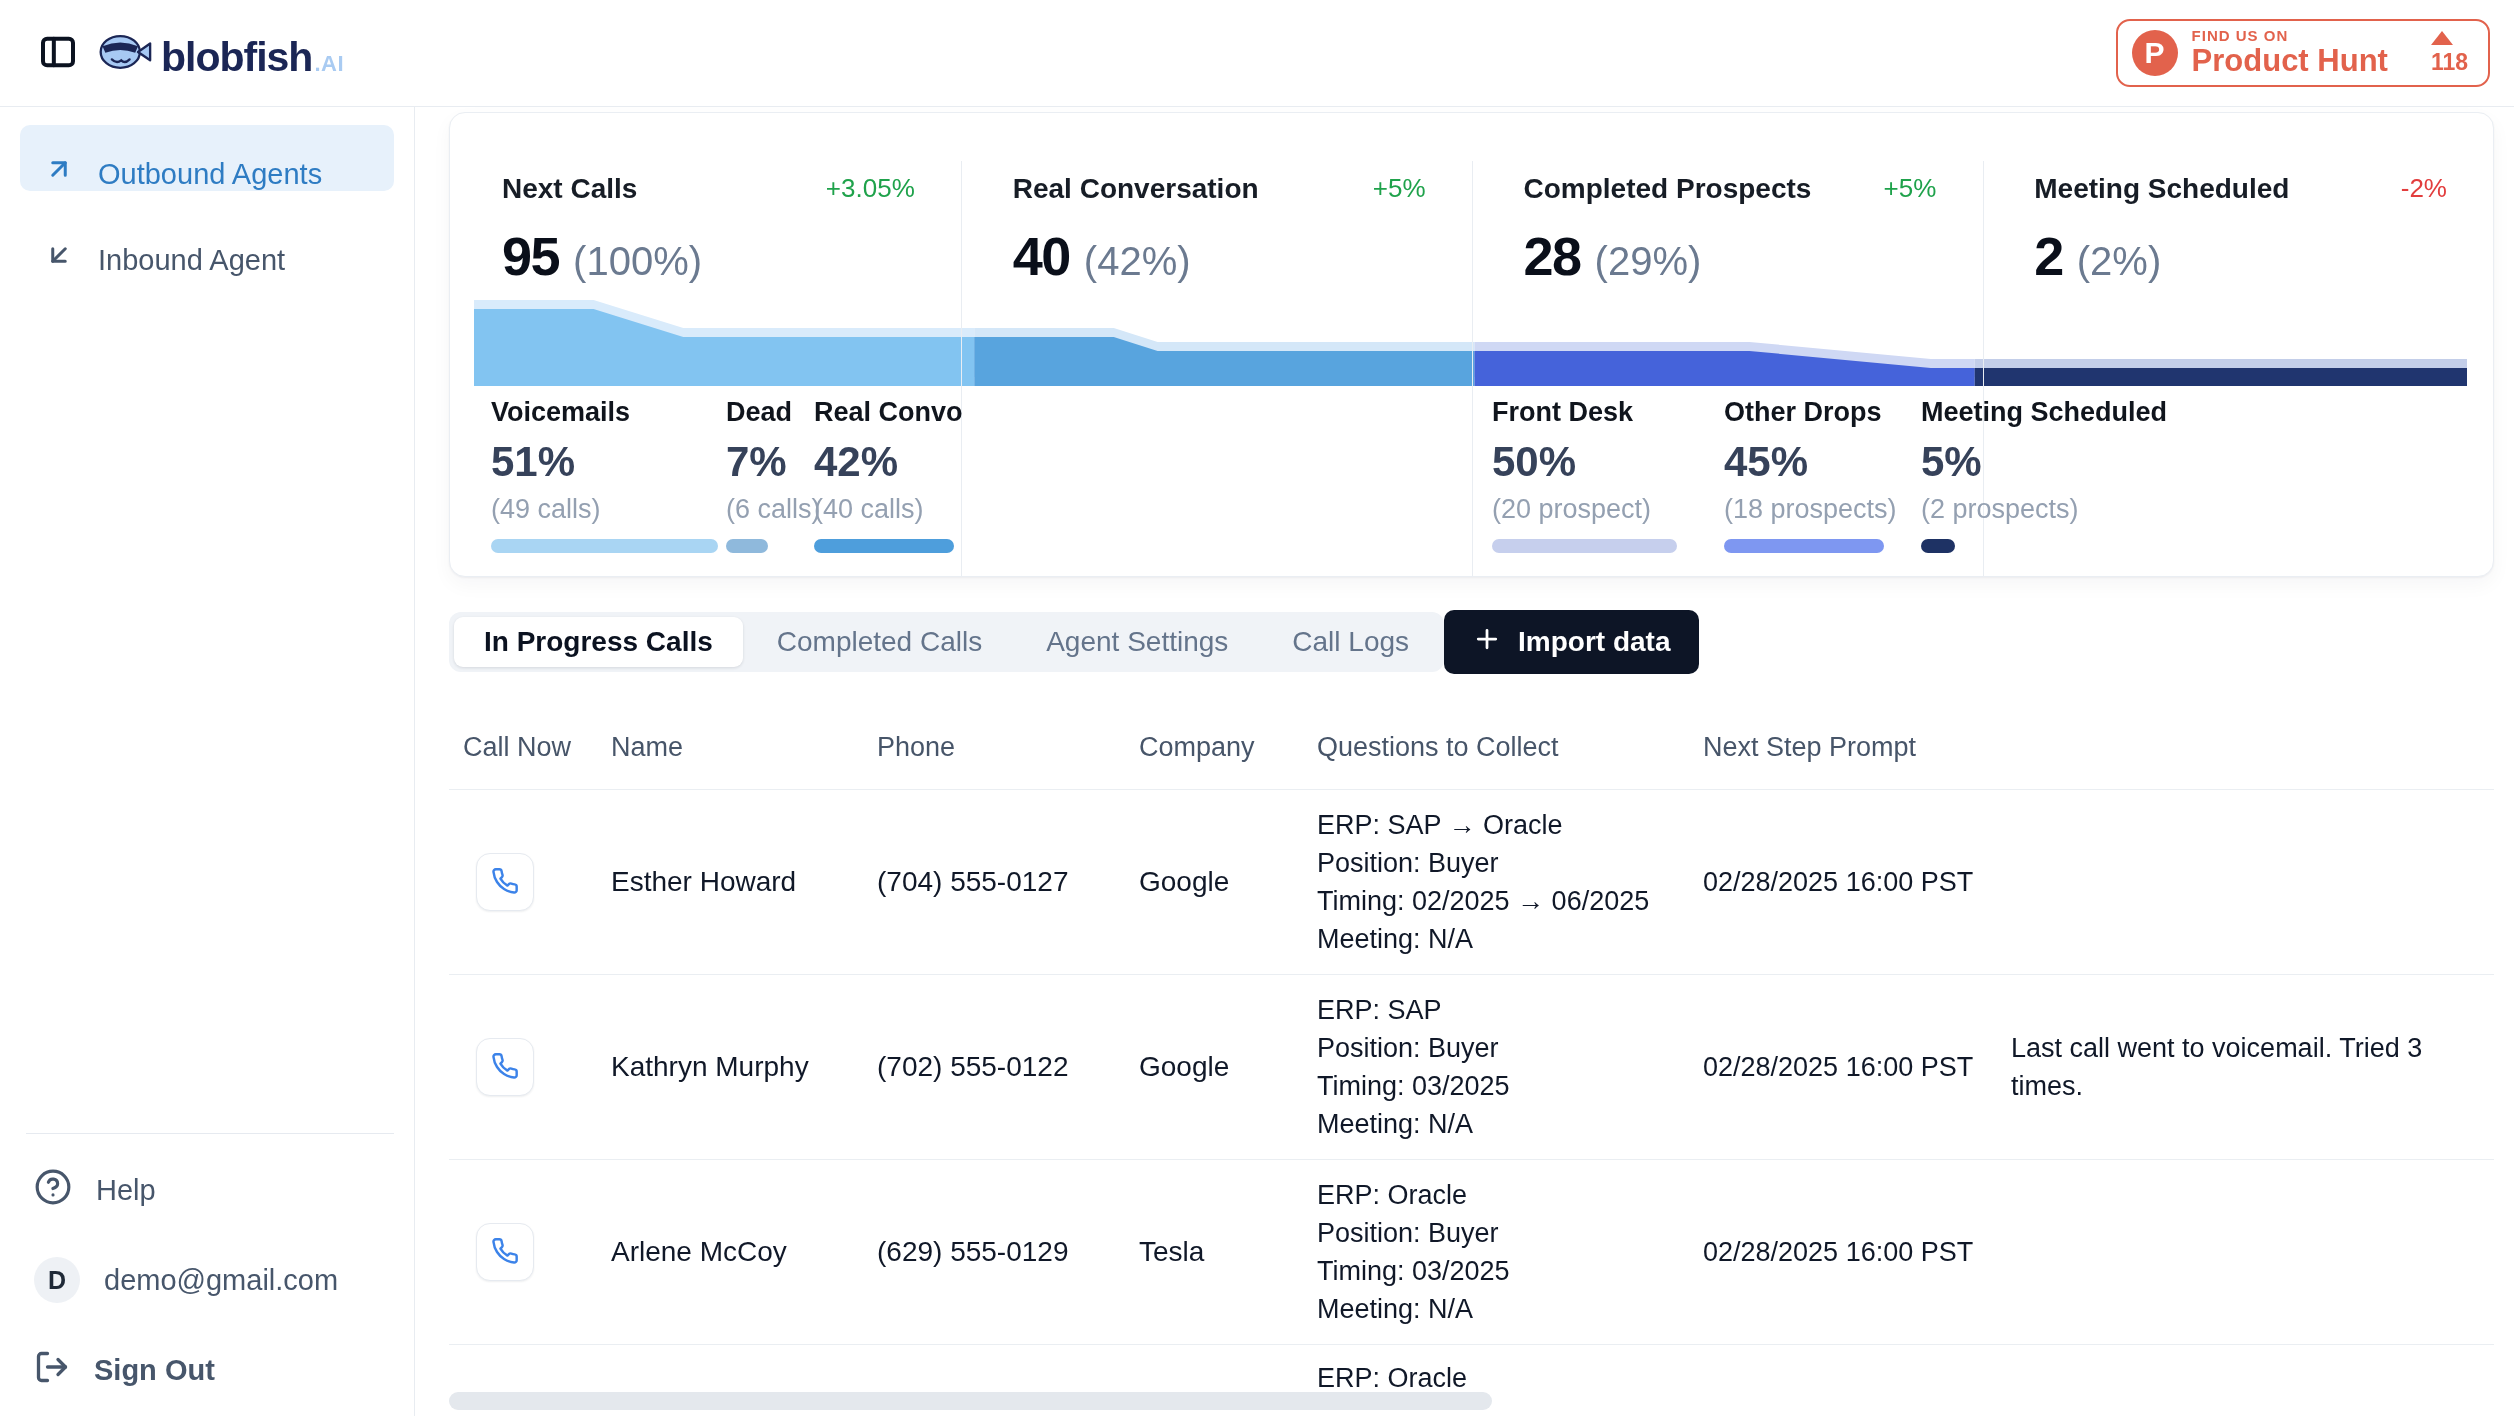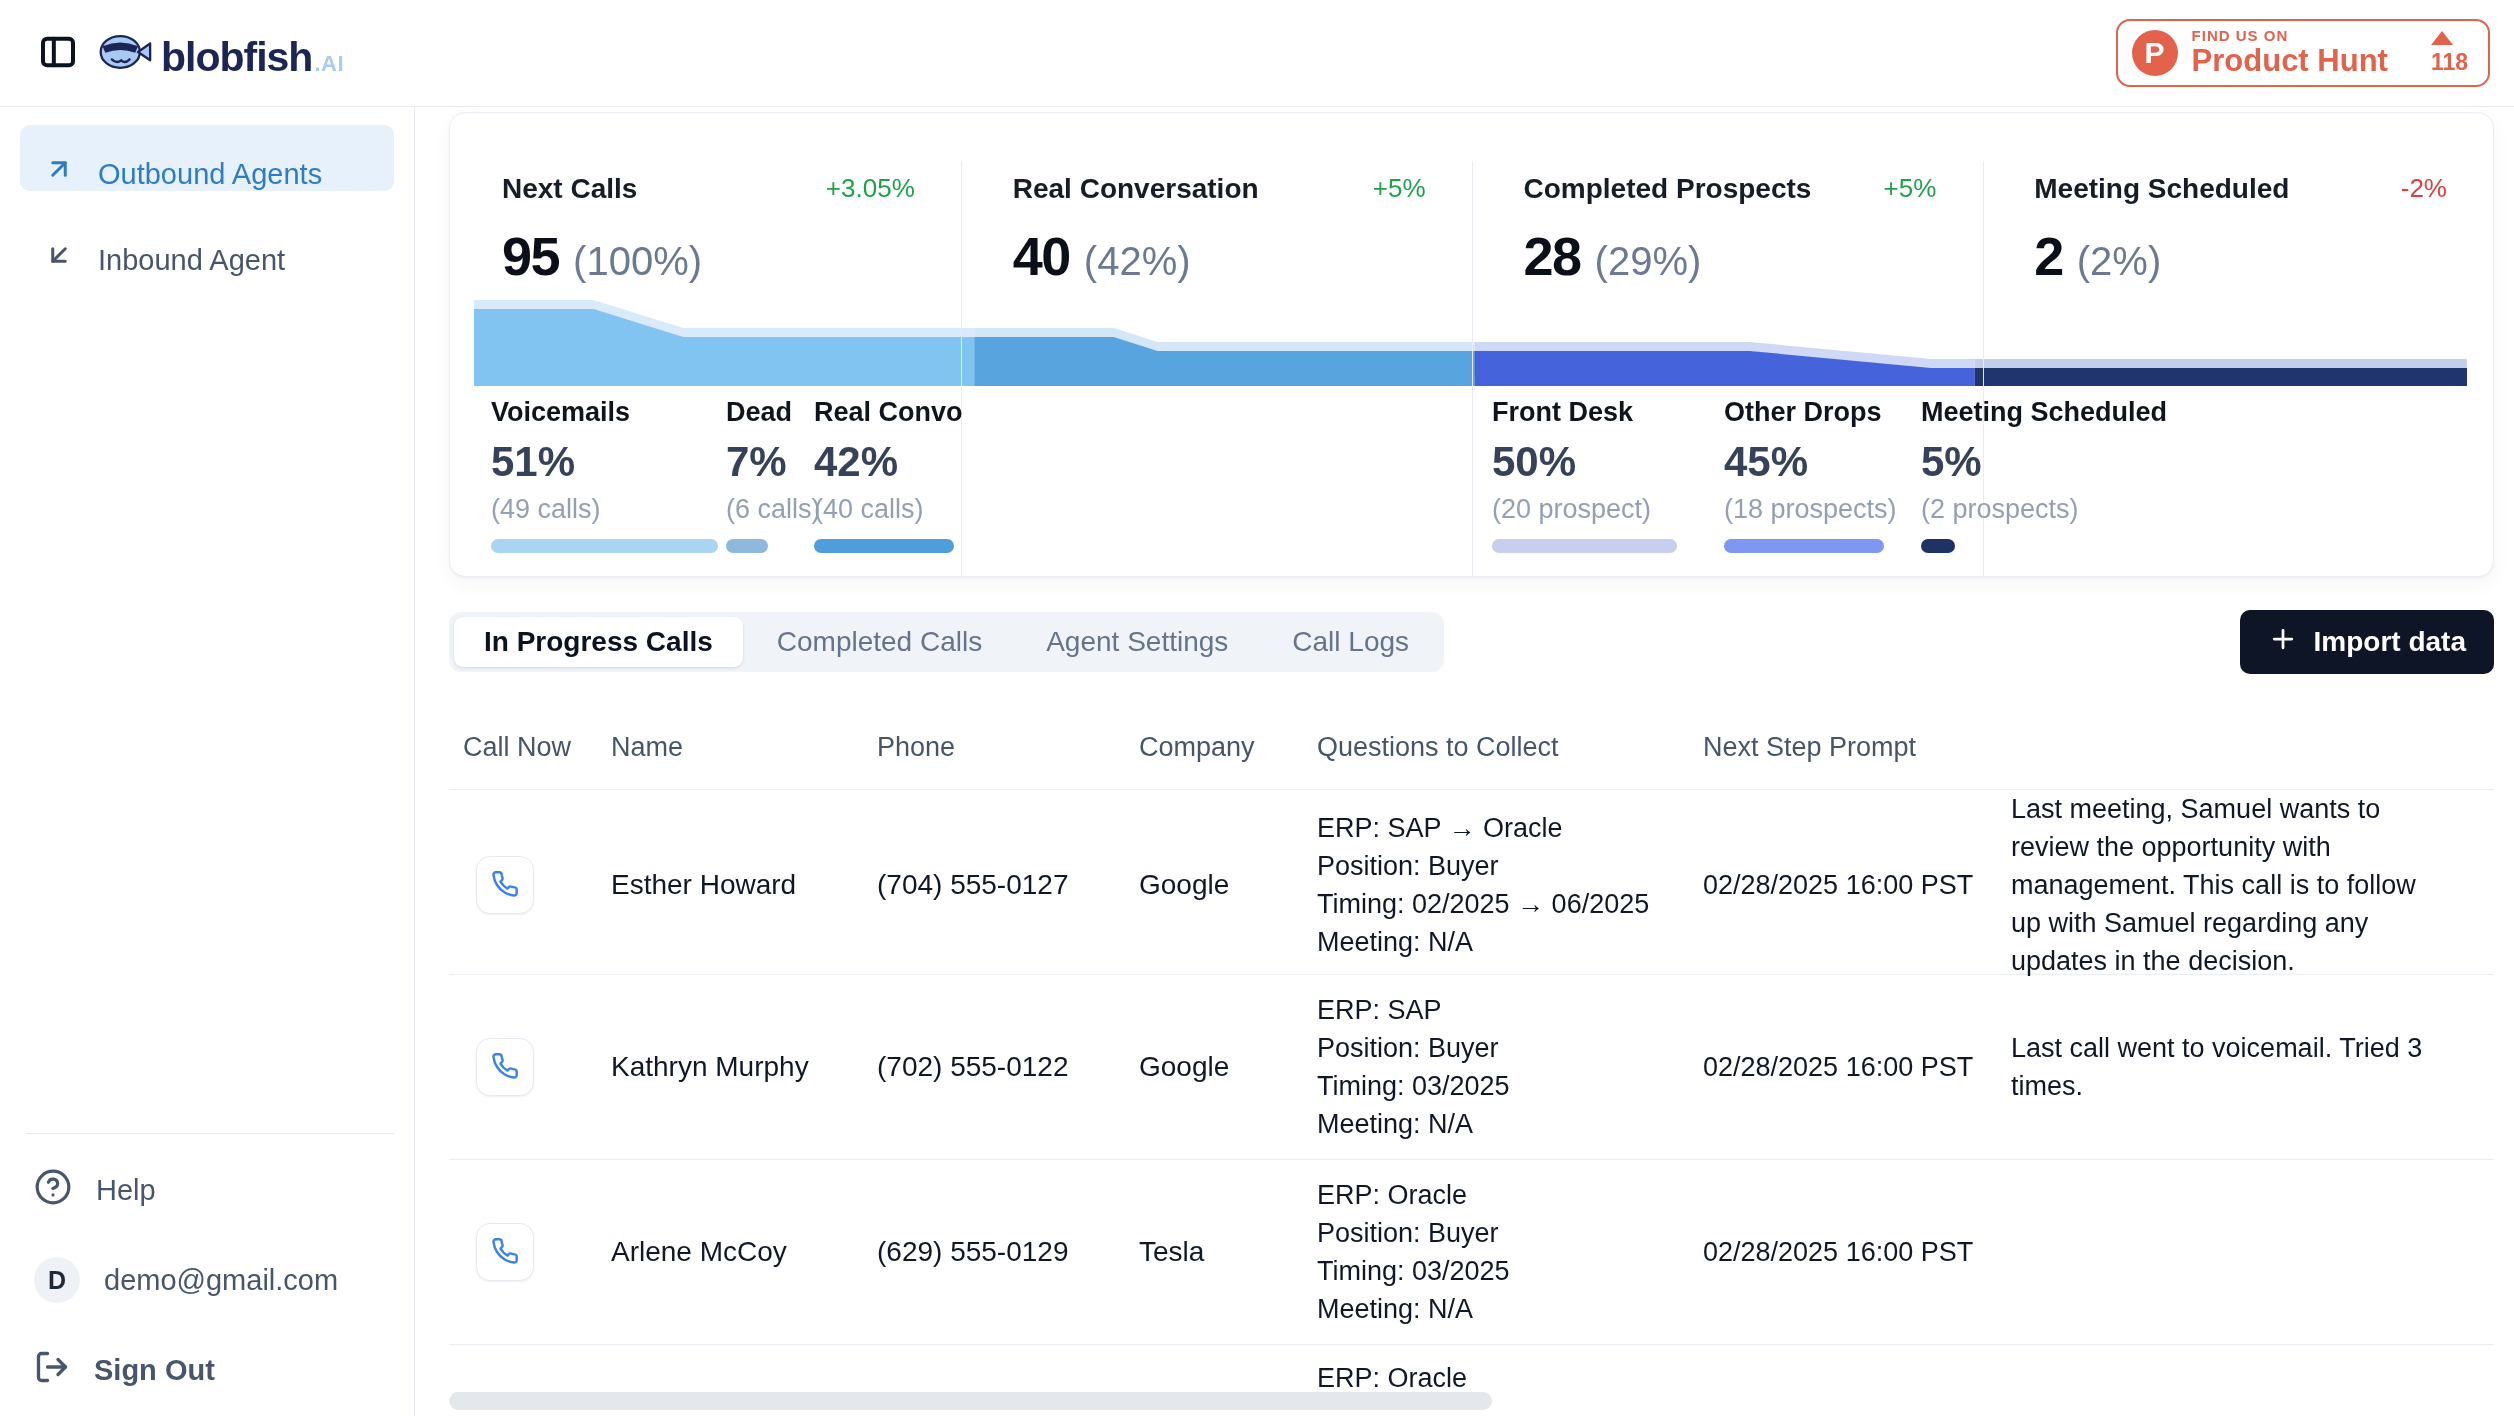--- a/index.html
+++ b/index.html
@@ -65,21 +65,21 @@
   .stat-share { font-size:40px; font-weight:500; color:#6B7A90; }
   .funnel { position:absolute; left:24px; top:180px; width:1993px; height:94px; display:block; }
 
   .bd { position:absolute; top:284px; }
   .bd-label { font-size:27px; font-weight:600; color:#10151D; white-space:nowrap; }
   .bd-value { font-size:42px; font-weight:700; color:#36425A; margin-top:10px; }
   .bd-count { font-size:27px; color:#94A0B1; margin-top:8px; white-space:nowrap; }
   .bd-bar { height:14px; border-radius:7px; margin-top:14px; }
 
   
-  .toolbar { display:flex; align-items:center; justify-content:space-between; width:2045px; height:60px; }
+  .toolbar { display:flex; align-items:center; justify-content:flex-start; width:2045px; height:60px; }
   .tabs { display:inline-flex; align-items:center; background:#F0F3F7; border-radius:12px; padding:5px; gap:4px; height:60px; }
   .tab { font-size:28px; color:#64748B; padding:0 30px; height:50px; display:flex; align-items:center;
          border-radius:9px; font-weight:500; cursor:pointer; white-space:nowrap; }
   .tab.active { background:#fff; color:#0B1220; font-weight:600; box-shadow:0 1px 3px rgba(16,24,40,.12); }
   .import-btn { display:flex; align-items:center; gap:16px; background:#0D1526; color:#fff; height:64px;
                 padding:0 28px; border-radius:10px; font-size:28px; font-weight:600; border:none; cursor:pointer; }
 
   
   .table { margin-top:42px; width:2045px; }
   .trow { display:grid; grid-template-columns:148px 266px 262px 178px 386px 308px 1fr; align-items:center; }
@@ -330,21 +330,20 @@
     <div class="td name">Esther Howard</div>
     <div class="td phone">(704) 555-0127</div>
     <div class="td company">Google</div>
     <div class="td questions">
                 <div>ERP: SAP → Oracle</div>
                 <div>Position: Buyer</div>
                 <div>Timing: 02/2025 → 06/2025</div>
                 <div>Meeting: N/A</div>
               </div>
     <div class="td trigger">02/28/2025 16:00 PST</div>
-    <div class="td prompt">Last meeting, Samuel wants to review the opportunity with management. This call is to follow up with Samuel regarding any updates in the decision.</div>
   </div>
             <div class="trow data-row">
     <div class="td call-cell">
       <button class="call-btn">
         <span>
           <svg width="28" height="28" viewBox="0 0 24 24" fill="none" stroke="#3C83E9" stroke-width="2.1" stroke-linecap="round" stroke-linejoin="round">
             <path d="M22 16.92v3a2 2 0 0 1-2.18 2 19.79 19.79 0 0 1-8.63-3.07 19.5 19.5 0 0 1-6-6 19.79 19.79 0 0 1-3.07-8.67A2 2 0 0 1 4.11 2h3a2 2 0 0 1 2 1.72 12.84 12.84 0 0 0 .7 2.81 2 2 0 0 1-.45 2.11L8.09 9.91a16 16 0 0 0 6 6l1.27-1.27a2 2 0 0 1 2.11-.45 12.84 12.84 0 0 0 2.81.7A2 2 0 0 1 22 16.92z"></path>
           </svg>
         </span>
       </button>

